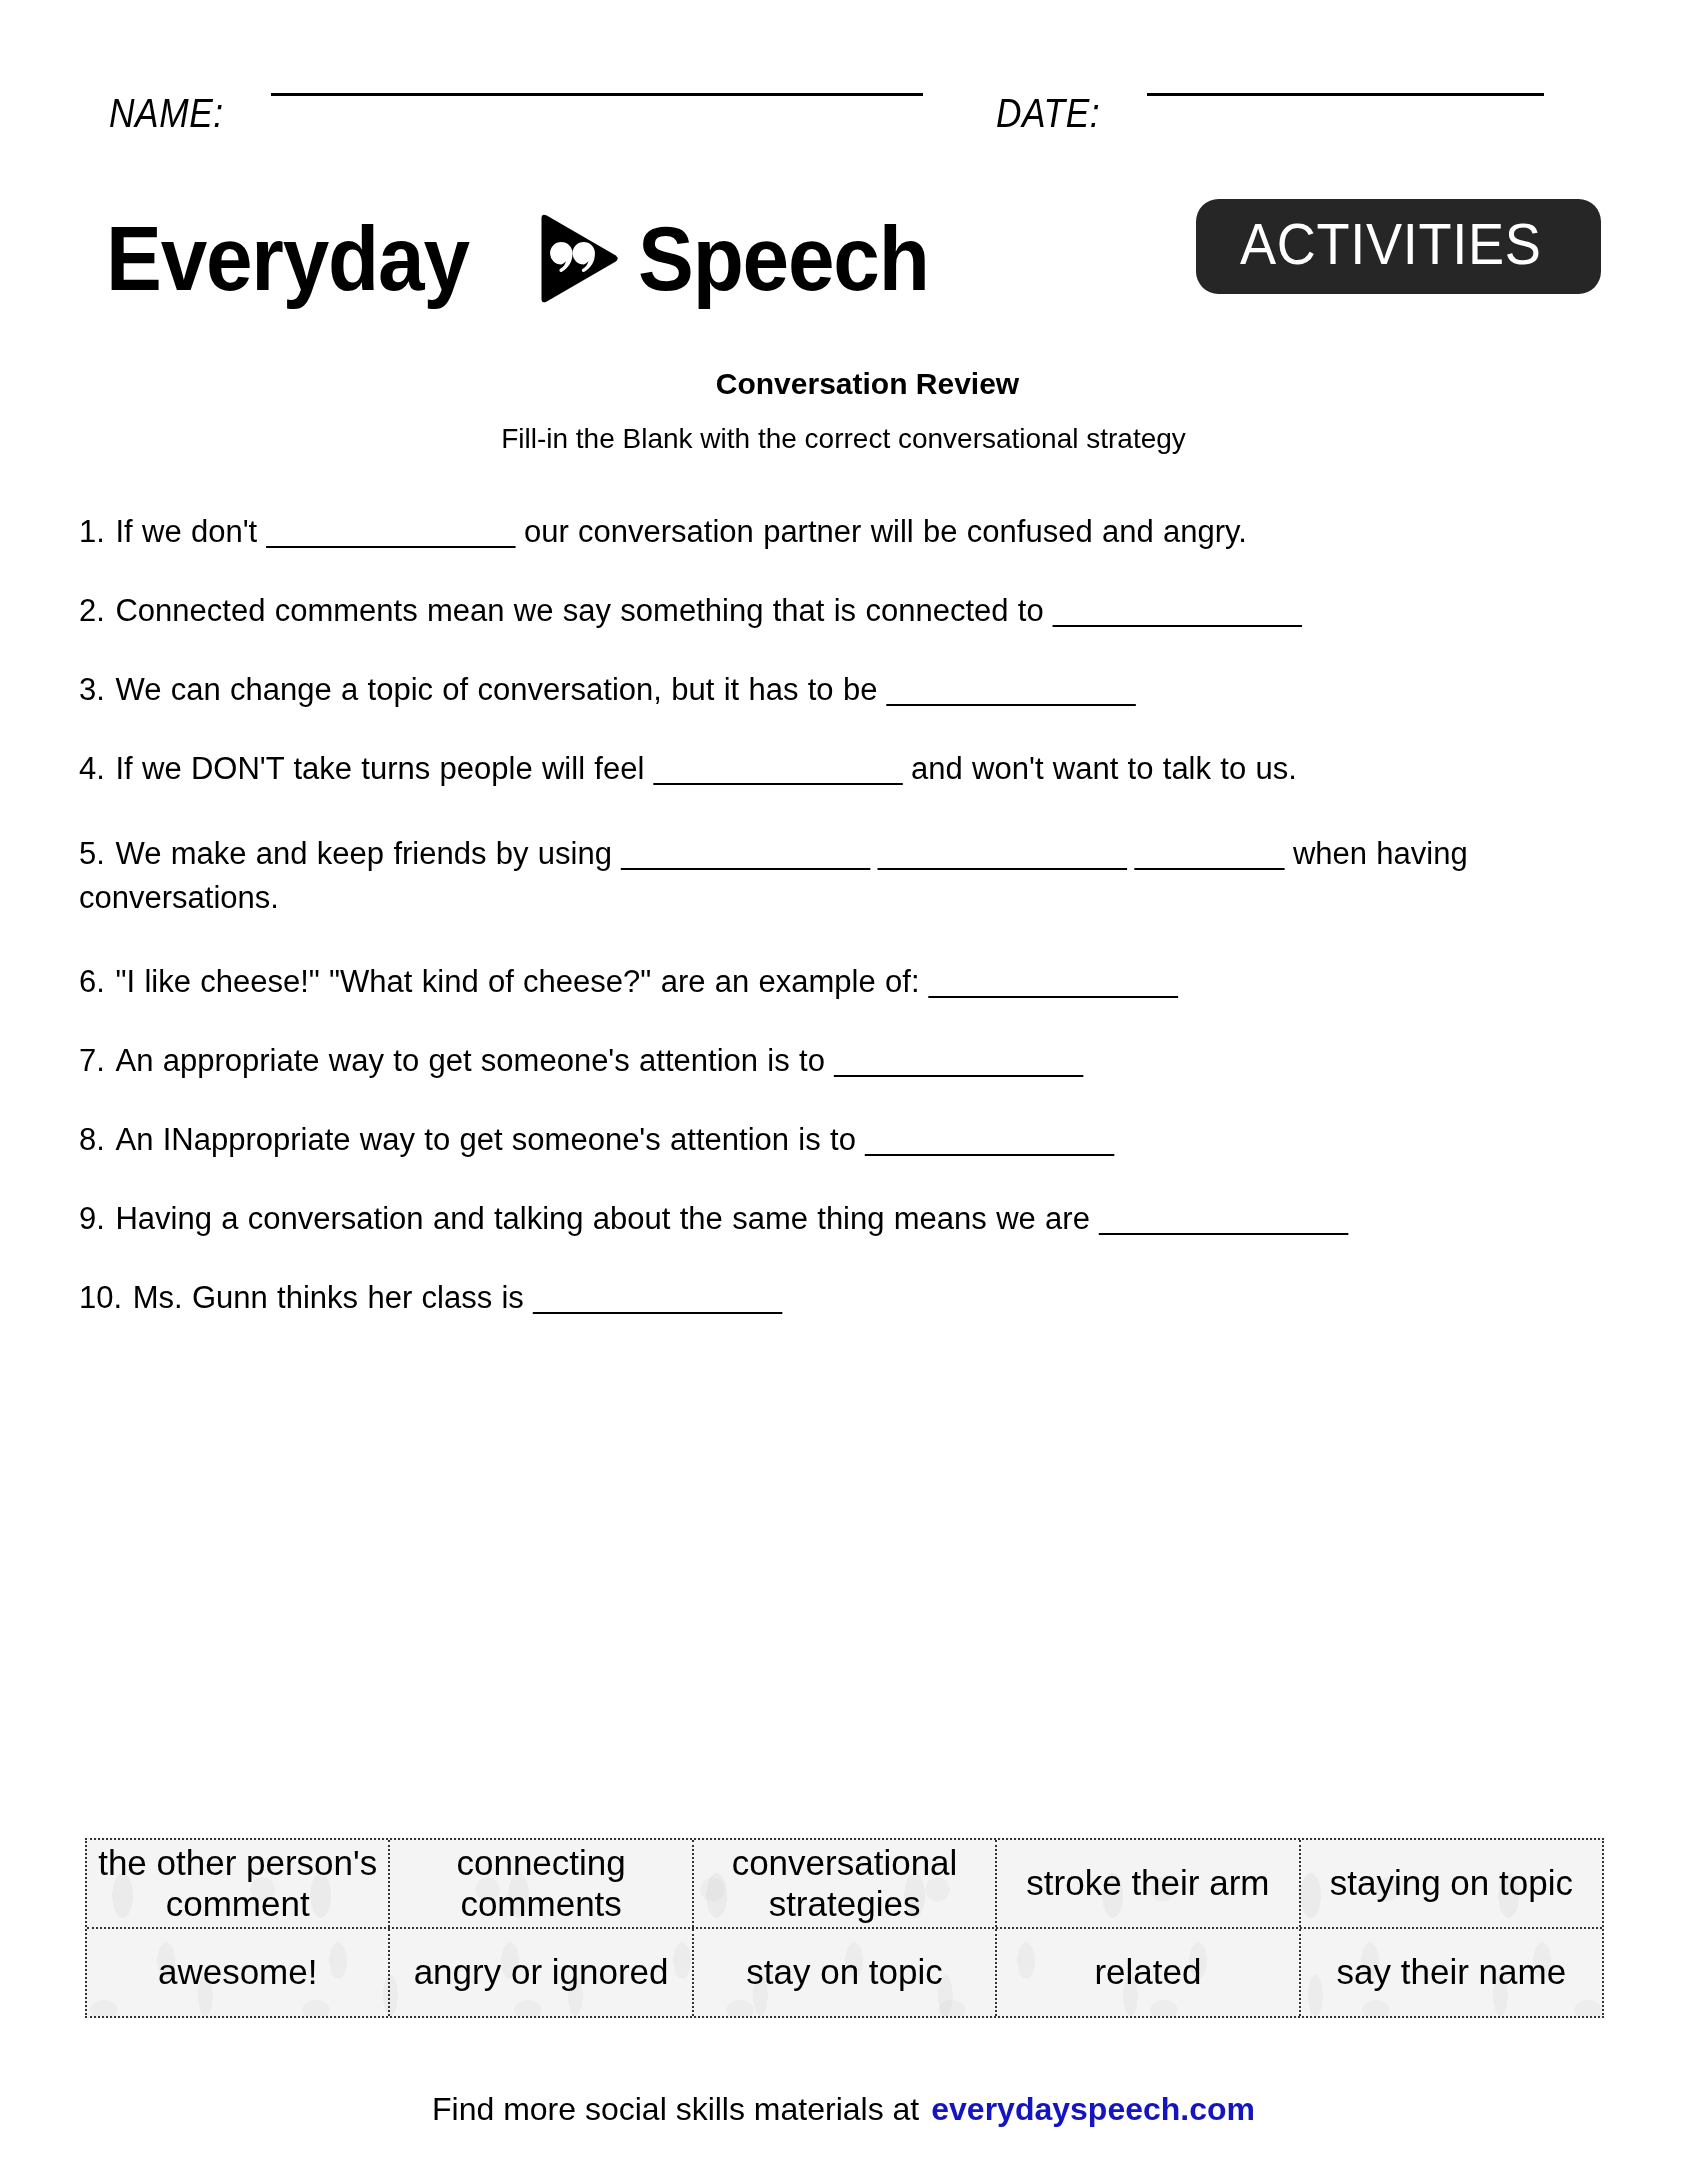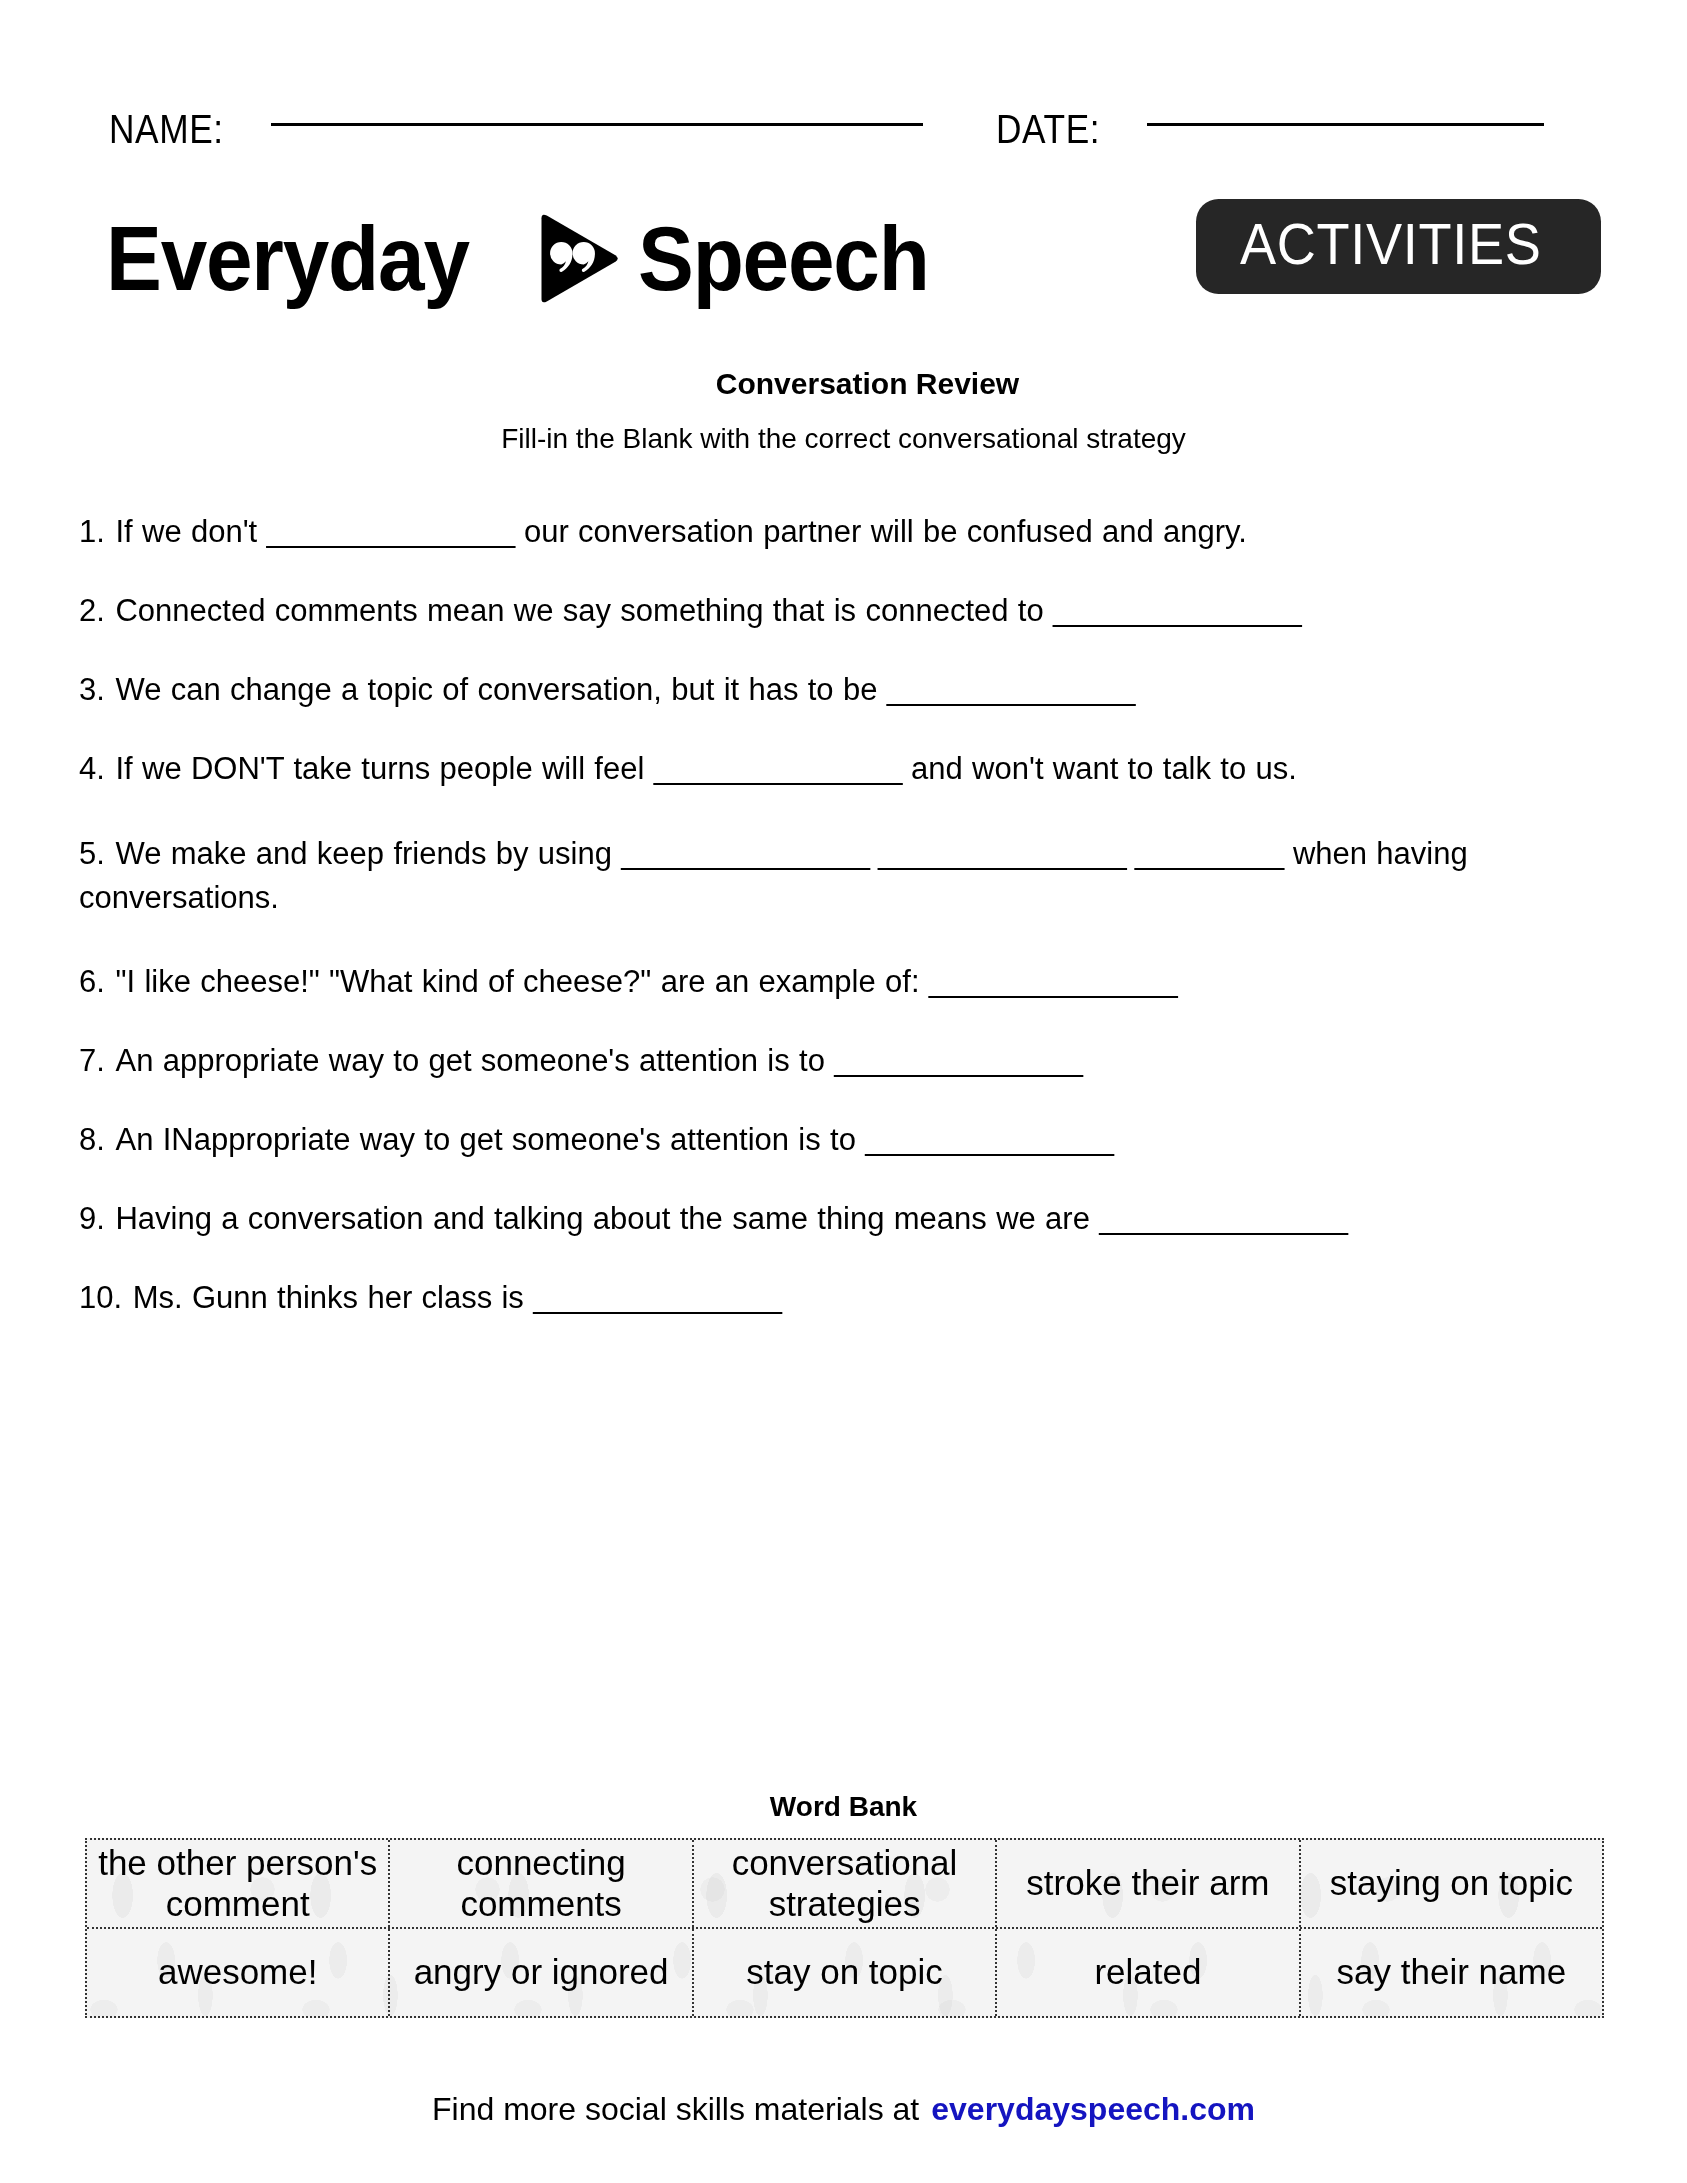--- a/index.html
+++ b/index.html
@@ -25,21 +25,22 @@
   }
 
   
   .nameline {
     position: absolute;
     left: 109px;
     top: 93px;
     width: 1489px;
     height: 73px;
     display: flex;
-    align-items: center;
+    align-items: flex-start;
+    font-style: italic;
   }
   .nd-label {
     font-size: 41px;
     font-weight: 400;
     letter-spacing: 0.7px;
     line-height: 1;
     white-space: nowrap;
     transform: scaleX(0.86);
     transform-origin: left bottom;
   }
@@ -260,21 +261,20 @@
       <div class="q"><span class="num">3.</span><span class="txt">We can change a topic of conversation, but it has to be </span><span class="blank">_______________</span></div>
       <div class="q"><span class="num">4.</span><span class="txt">If we DON'T take turns people will feel </span><span class="blank">_______________</span><span class="txt"> and won't want to talk to us.</span></div>
       <div class="q q5"><span class="num">5.</span><span class="txt">We make and keep friends by using </span><span class="blank">_______________ _______________ _________</span><span class="txt"> when having conversations.</span></div>
       <div class="q"><span class="num">6.</span><span class="txt">"I like cheese!" "What kind of cheese?" are an example of: </span><span class="blank">_______________</span></div>
       <div class="q"><span class="num">7.</span><span class="txt">An appropriate way to get someone's attention is to </span><span class="blank">_______________</span></div>
       <div class="q"><span class="num">8.</span><span class="txt">An INappropriate way to get someone's attention is to </span><span class="blank">_______________</span></div>
       <div class="q"><span class="num">9.</span><span class="txt">Having a conversation and talking about the same thing means we are </span><span class="blank">_______________</span></div>
       <div class="q q10"><span class="num">10.</span><span class="txt">Ms. Gunn thinks her class is </span><span class="blank">_______________</span></div>
     </div>
 
-  <div class="wb-title">Word Bank</div>
   <div class="wb-wrap">
       <div class="wb-row">
         <div class="wb-cell">the other person's comment</div>
         <div class="wb-cell">connecting comments</div>
         <div class="wb-cell">conversational strategies</div>
         <div class="wb-cell">stroke their arm</div>
         <div class="wb-cell">staying on topic</div>
       </div>
       <div class="wb-row">
         <div class="wb-cell">awesome!</div>

